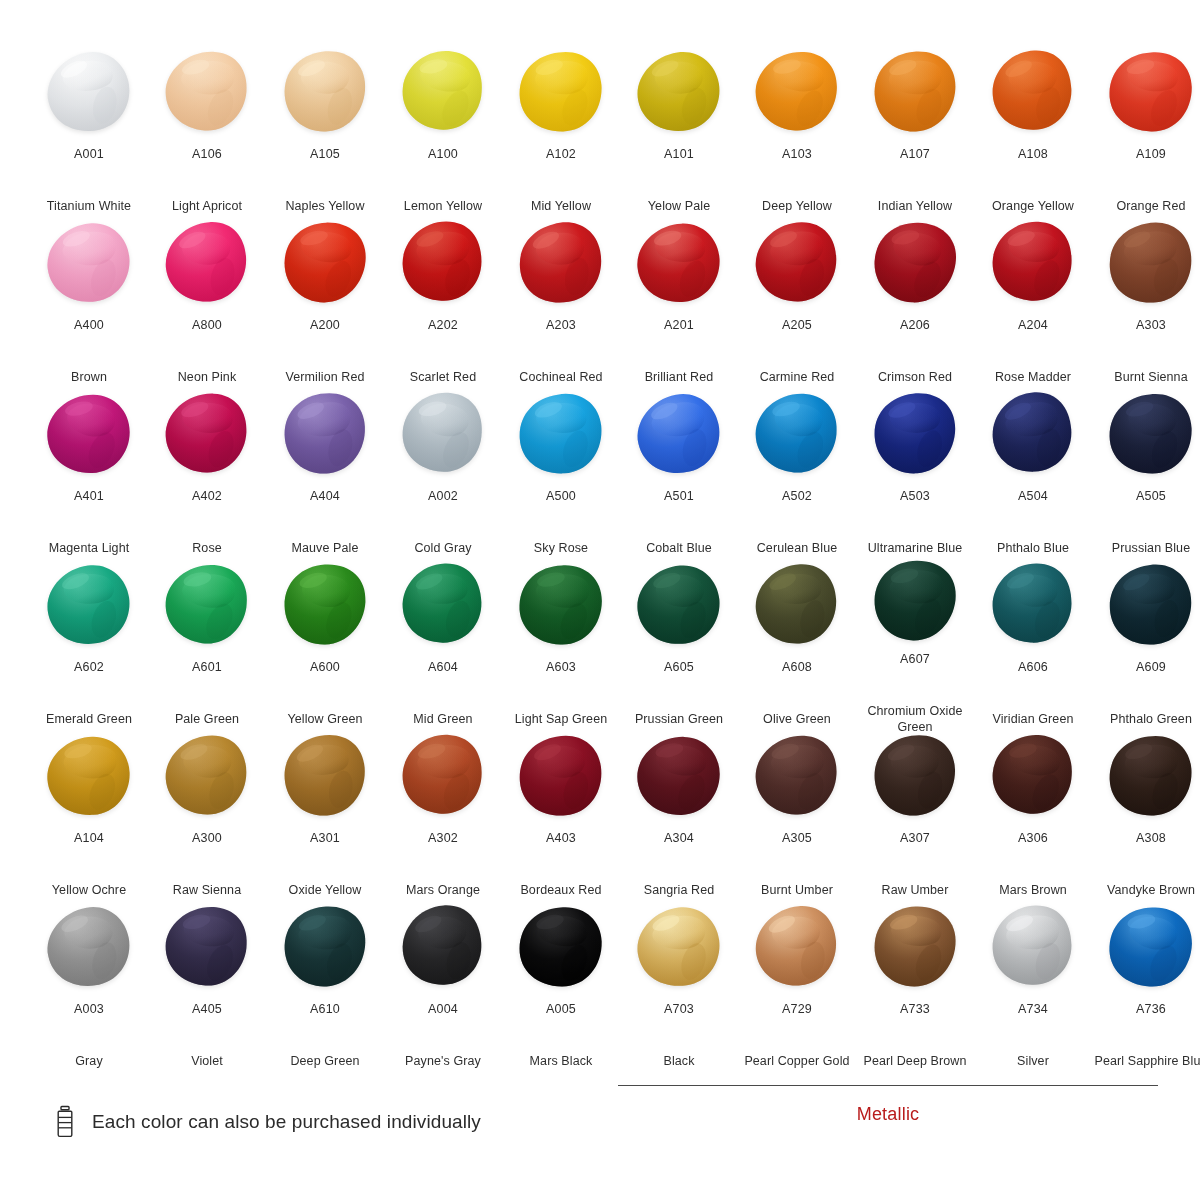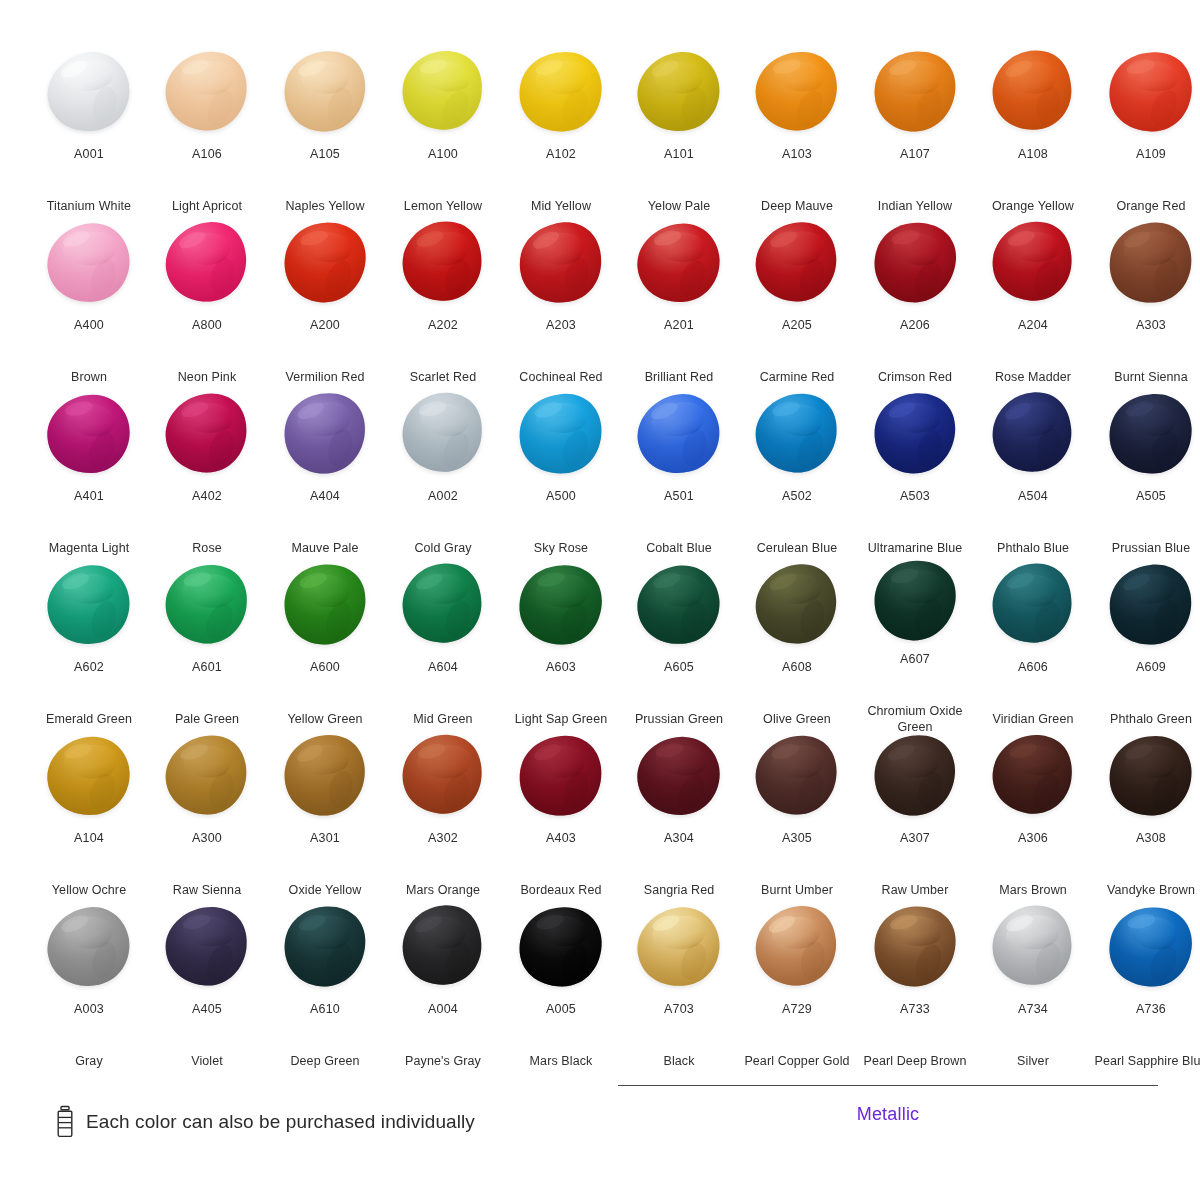--- a/index.html
+++ b/index.html
@@ -77,21 +77,21 @@
     height: 120px;
     position: relative;
     display: flex;
     align-items: flex-start;
     padding-top: 10px;
     box-sizing: border-box;
   }
   .footer-note {
     display: flex;
     align-items: center;
-    gap: 8px;
+    gap: 14px;
     margin-left: 22px;
     margin-top: 20px;
   }
   .tube-icon { width: 26px; height: 34px; flex: 0 0 auto; }
   .footer-note-text {
     font-size: 19px;
     color: #2b2b2b;
     letter-spacing: 0.1px;
   }
   .metallic-group {
@@ -102,21 +102,21 @@
     text-align: center;
   }
   .metallic-rule {
     height: 1px;
     background: #4a4a4a;
     width: 100%;
   }
   .metallic-label {
     margin-top: 18px;
     font-size: 18px;
-    color: #6d28d9;
+    color: #b91c1c;
     letter-spacing: 0.2px;
   }
 </style>
 </head>
 <body>
 
 <div id="chart-root">
 
   <div class="swatch-grid">
       <div class="swatch-cell">
@@ -354,21 +354,21 @@
                 <path d="M56,3 C80,4 92,22 91,44 C90,68 72,88 48,87 C24,86 6,70 5,48 C4,24 28,2 56,3 Z" fill="url(#s6)"></path>
                 <path d="M26,22 C34,12 58,10 70,18 C80,25 78,38 68,42 C54,48 32,44 26,36 C22,30 22,27 26,22 Z" fill="url(#r6)"></path>
                 <ellipse cx="36" cy="20" rx="15" ry="7" fill="#f8b960" opacity="0.45" transform="rotate(-18 36 20)"></ellipse>
                 <ellipse cx="64" cy="62" rx="12" ry="20" fill="#cf7608" opacity="0.22" transform="rotate(20 64 62)"></ellipse>
               </g>
             </svg>
           </div>
         </div>
         <div class="swatch-labels">
           <span class="swatch-code">A103</span>
-          <span class="swatch-name">Deep Mauve</span>
+          <span class="swatch-name">Deep Yellow</span>
         </div>
       </div>
       <div class="swatch-cell">
         <div class="blob-wrap">
           <div class="blob">
             <svg viewBox="0 0 98 92" preserveAspectRatio="xMidYMid meet">
               <defs>
                 <radialGradient id="g7" cx="38%" cy="26%" r="88%">
                   <stop offset="0%" stop-color="#f4ad5c"></stop>
                   <stop offset="46%" stop-color="#e8821a"></stop>

